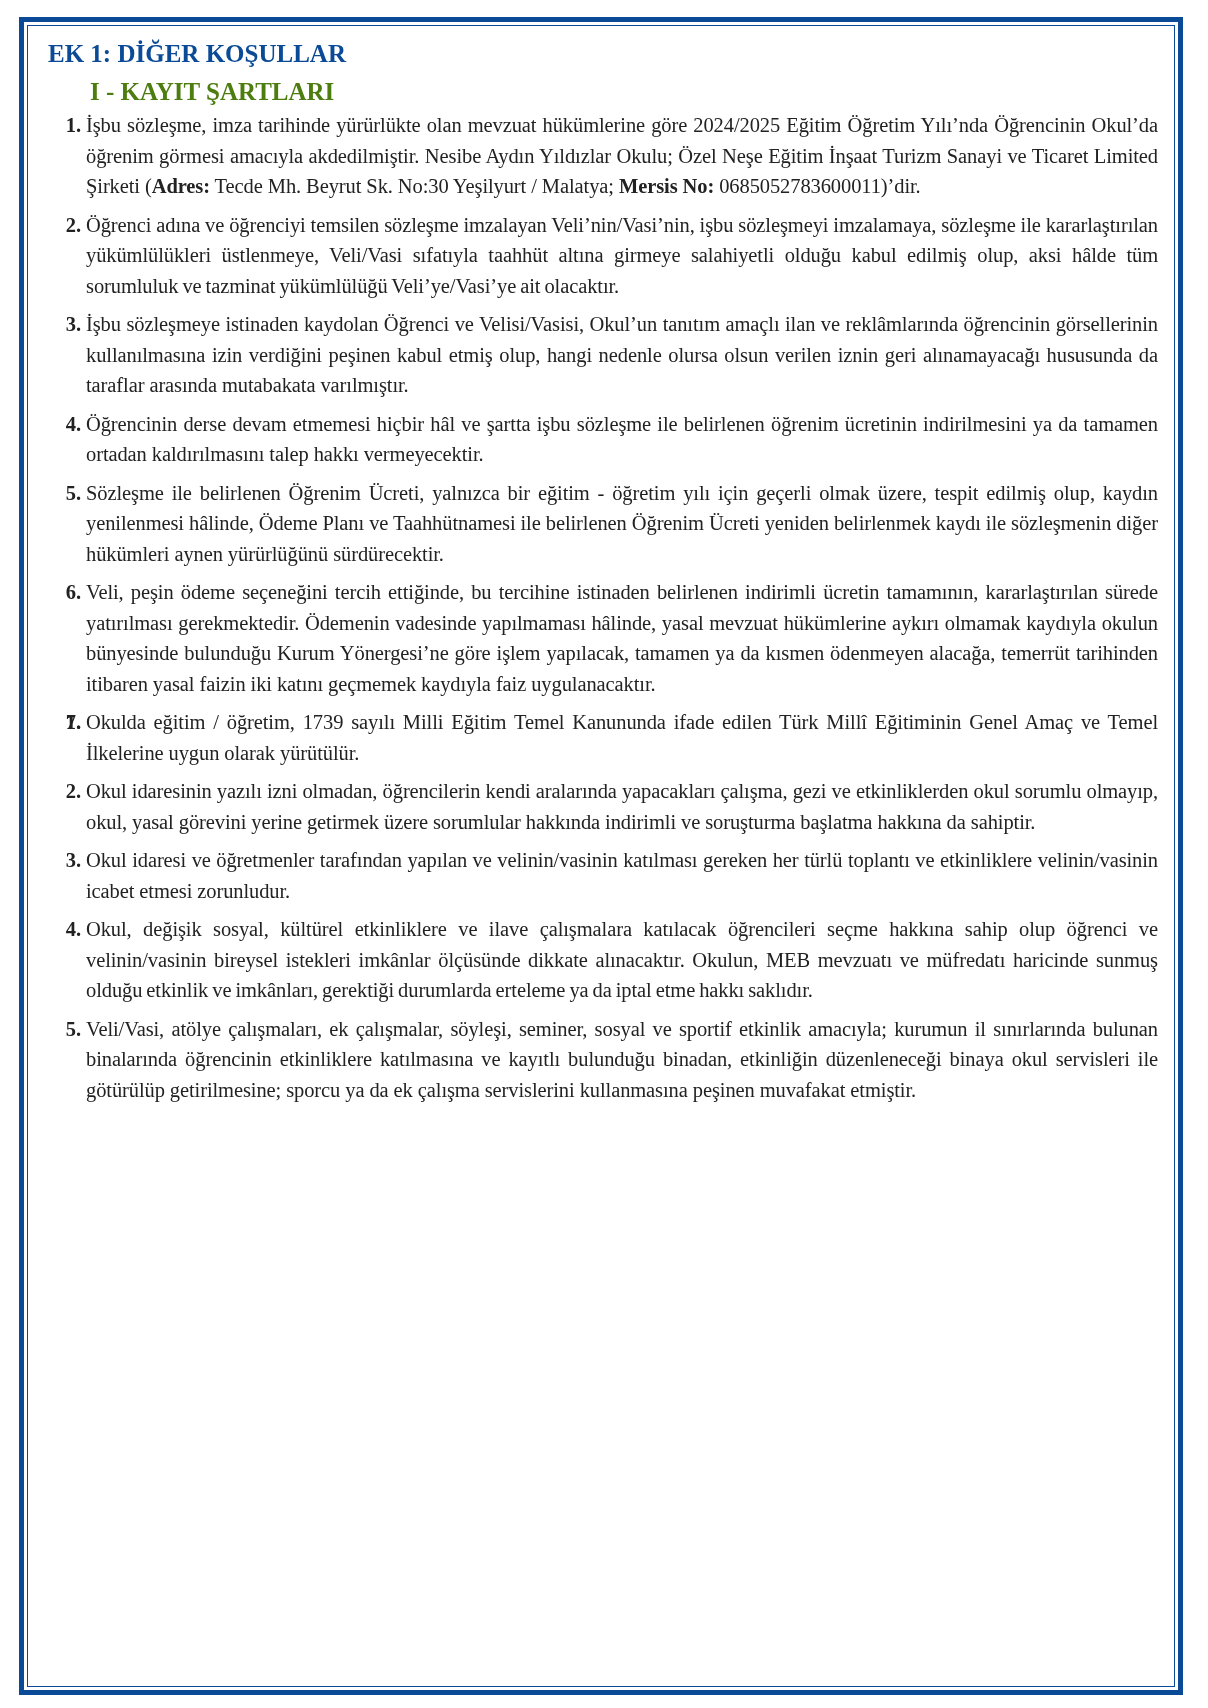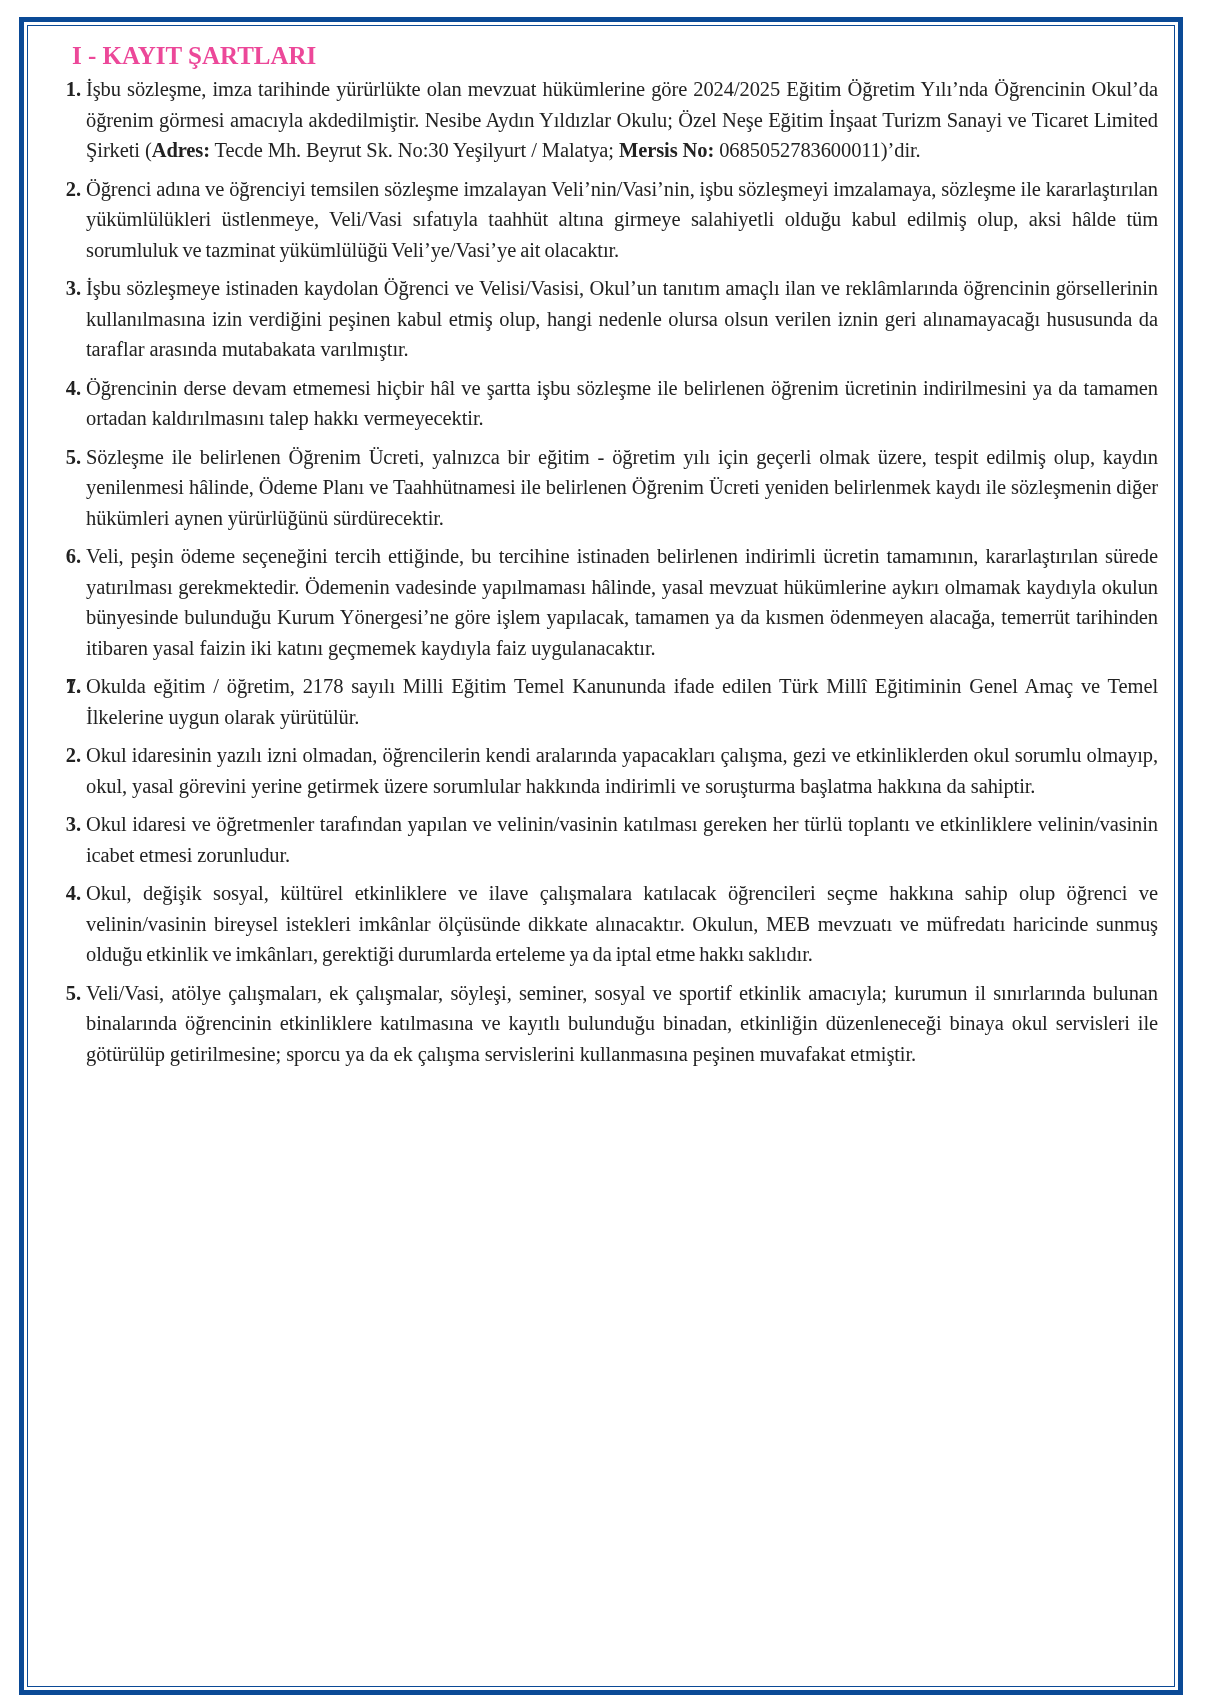--- a/index.html
+++ b/index.html
@@ -14,22 +14,22 @@
   }
   .content {
     position: absolute; left: 48px; top: 36px; width: 1110px;
     font-family: "Liberation Serif", serif; color: #222;
   }
   .doc-title {
     font-family: "Liberation Serif", serif; font-weight: bold; color: #0b4a96;
     font-size: 25px; margin: 0; line-height: 36px;
   }
   .section-title {
-    font-family: "Liberation Serif", serif; font-weight: bold; color: #ec4899;
-    font-size: 25px; margin: 0 0 0 24px; line-height: 36px;
+    font-family: "Liberation Serif", serif; font-weight: bold; color: #4d7c0f;
+    font-size: 25px; margin: 0 0 0 42px; line-height: 36px;
   }
   .section-title.s1 { margin-top: 2px; }
   .section-title.s2 { margin-top: 38px; }
   ol { list-style: none; margin: 0; padding: 0; }
   li.item {
     position: relative; padding-left: 38px; font-size: 20.5px; line-height: 30.5px;
     text-align: justify; margin-bottom: 8px; letter-spacing: -0.1px;
   }
   li.item .num {
     position: absolute; left: 3px; top: 0; font-weight: bold; width: 30px; text-align: right;
@@ -38,20 +38,21 @@
   .cond { letter-spacing: -0.6px; word-spacing: -1px; }
 </style>
 </head>
 <body>
 
 <div class="frame-outer">
   <div class="frame-inner"></div>
 </div>
 
 <div class="content">
+  <h1 class="doc-title">EK 1: DİĞER KOŞULLAR</h1>
 
   <h2 class="section-title s1">I - KAYIT ŞARTLARI</h2>
   <ol>
     <li class="item">
       <span class="num">1.</span>
       <span><span>İşbu sözleşme, imza tarihinde yürürlükte olan mevzuat hükümlerine göre 2024/2025 Eğitim Öğretim Yılı’nda Öğrencinin Okul’da öğrenim görmesi amacıyla akdedilmiştir. Nesibe Aydın Yıldızlar Okulu; Özel Neşe Eğitim İnşaat Turizm Sanayi ve Ticaret Limited Şirketi (</span><b>Adres:</b><span> Tecde Mh. Beyrut Sk. No:30 Yeşilyurt / Malatya; </span><b>Mersis No:</b><span> 0685052783600011)’dir.</span></span>
     </li>
     <li class="item cond">
       <span class="num">2.</span>
       <span>Öğrenci adına ve öğrenciyi temsilen sözleşme imzalayan Veli’nin/Vasi’nin, işbu sözleşmeyi imzalamaya, sözleşme ile kararlaştırılan yükümlülükleri üstlenmeye, Veli/Vasi sıfatıyla taahhüt altına girmeye salahiyetli olduğu kabul edilmiş olup, aksi hâlde tüm sorumluluk ve tazminat yükümlülüğü Veli’ye/Vasi’ye ait olacaktır.</span>
@@ -73,21 +74,21 @@
       <span>Veli, peşin ödeme seçeneğini tercih ettiğinde, bu tercihine istinaden belirlenen indirimli ücretin tamamının, kararlaştırılan sürede yatırılması gerekmektedir. Ödemenin vadesinde yapılmaması hâlinde, yasal mevzuat hükümlerine aykırı olmamak kaydıyla okulun bünyesinde bulunduğu Kurum Yönergesi’ne göre işlem yapılacak, tamamen ya da kısmen ödenmeyen alacağa, temerrüt tarihinden itibaren yasal faizin iki katını geçmemek kaydıyla faiz uygulanacaktır.</span>
     </li>
     <li class="item">
       <span class="num">7.</span>
     </li>
   </ol>
 
   <ol>
     <li class="item">
       <span class="num">1.</span>
-      <span>Okulda eğitim / öğretim, 2178 sayılı Milli Eğitim Temel Kanununda ifade edilen Türk Millî Eğitiminin Genel Amaç ve Temel İlkelerine uygun olarak yürütülür.</span>
+      <span>Okulda eğitim / öğretim, 1739 sayılı Milli Eğitim Temel Kanununda ifade edilen Türk Millî Eğitiminin Genel Amaç ve Temel İlkelerine uygun olarak yürütülür.</span>
     </li>
     <li class="item">
       <span class="num">2.</span>
       <span>Okul idaresinin yazılı izni olmadan, öğrencilerin kendi aralarında yapacakları çalışma, gezi ve etkinliklerden okul sorumlu olmayıp, okul, yasal görevini yerine getirmek üzere sorumlular hakkında indirimli ve soruşturma başlatma hakkına da sahiptir.</span>
     </li>
     <li class="item">
       <span class="num">3.</span>
       <span>Okul idaresi ve öğretmenler tarafından yapılan ve velinin/vasinin katılması gereken her türlü toplantı ve etkinliklere velinin/vasinin icabet etmesi zorunludur.</span>
     </li>
     <li class="item cond">

